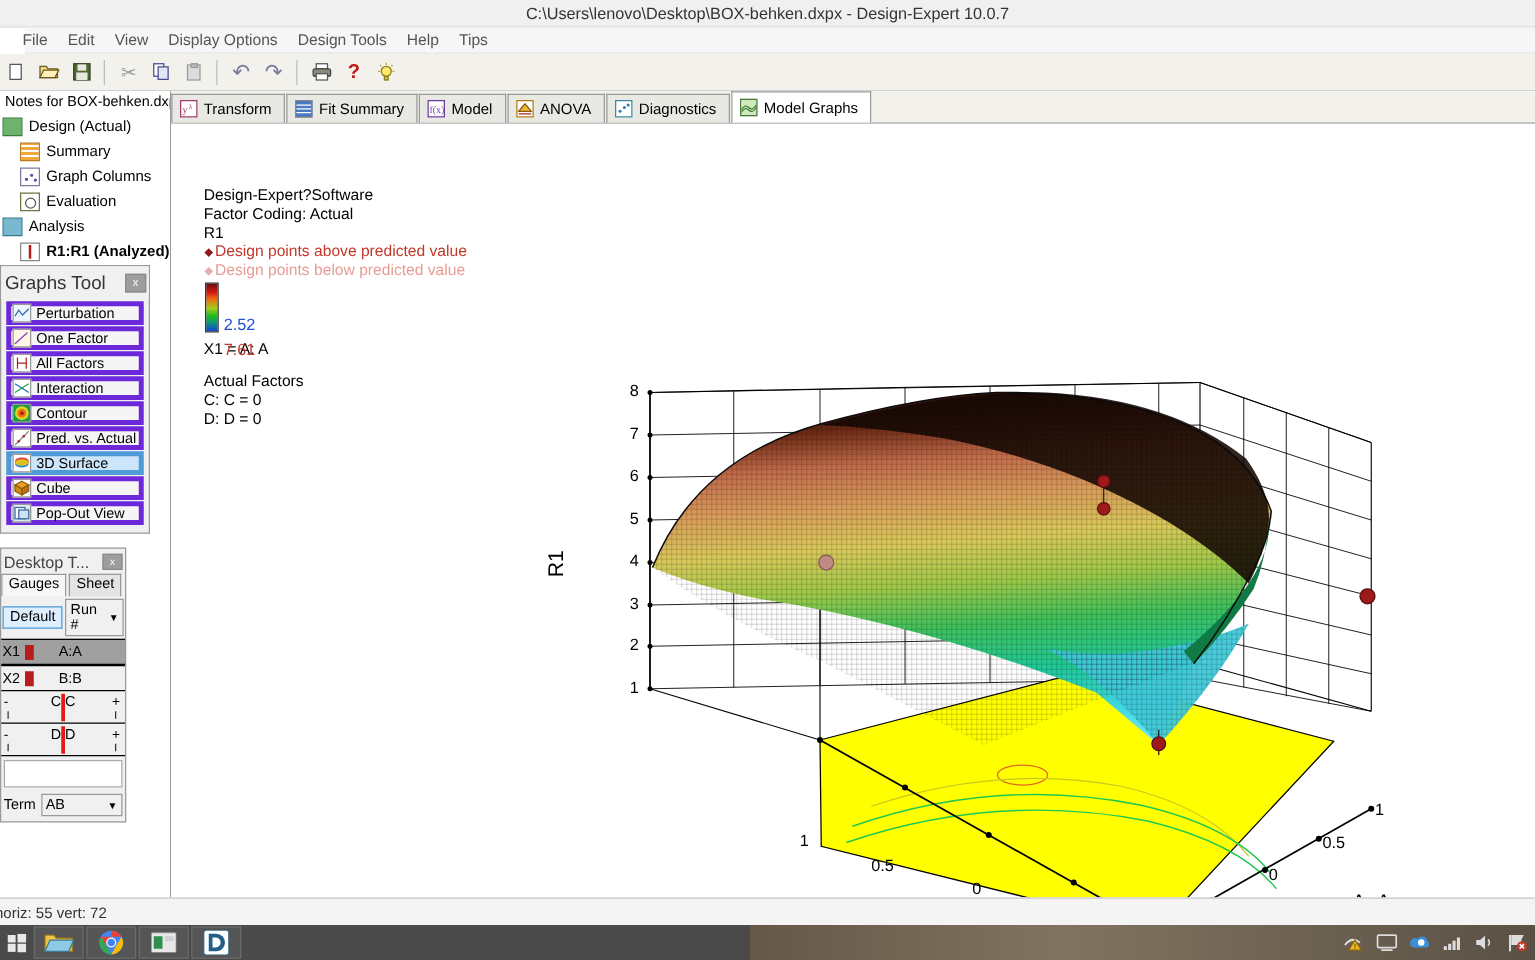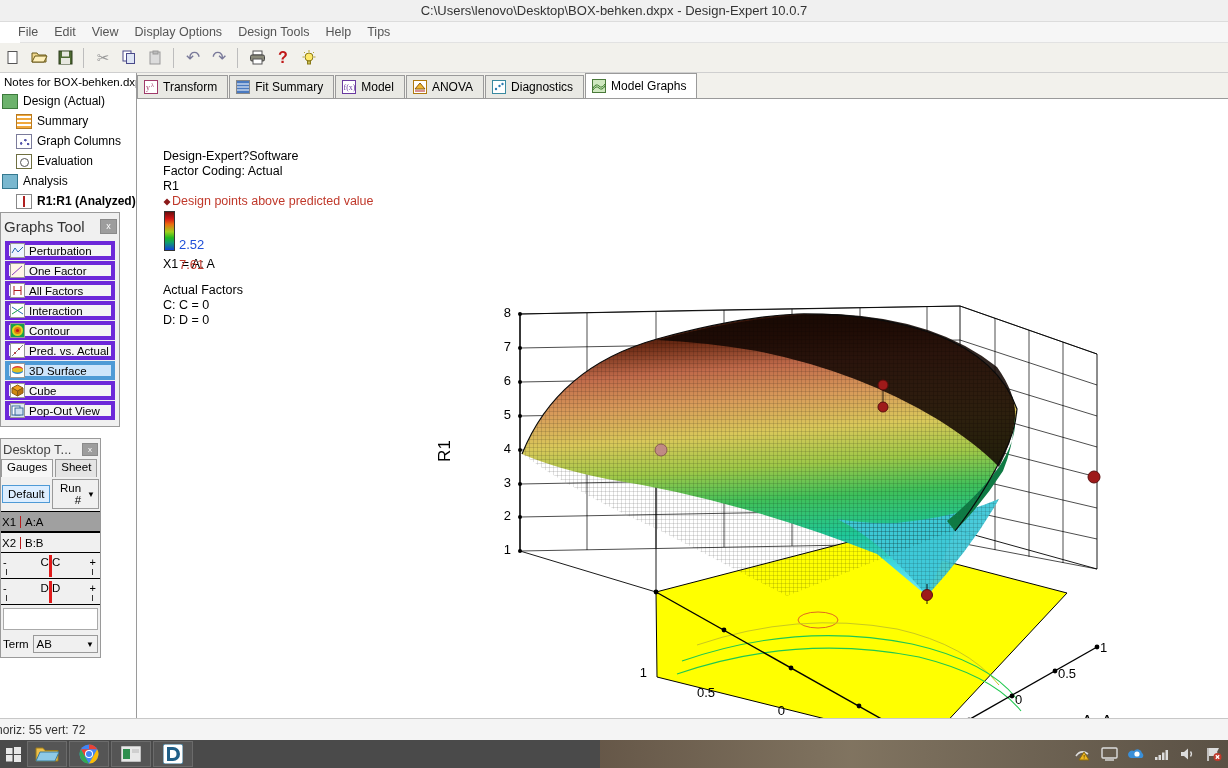--- a/index.html
+++ b/index.html
@@ -126,29 +126,29 @@
   .ft-title {
     height:20px; display:flex; align-items:center; justify-content:space-between;
     padding:0 2px 0 2px; font-size:13px; color:#444;
   }
   .ft-close { width:16px;height:13px;background:#9d9d9d;color:#fff;font-size:8px;
       display:flex;align-items:center;justify-content:center;border:1px solid #8a8a8a;cursor:pointer;}
   .ft-tabs { display:flex; height:18px; padding-left:0px; }
   .ft-tab { border:1px solid #9a9a9a; border-bottom:none; background:#e4e4e4;
       font-size:11.5px; padding:1px 5px; margin-right:2px; cursor:pointer;}
   .ft-tab.sel { background:#f7f7f7; }
-  .ft-row2 { display:flex; align-items:center; padding:2px 1px; gap:2px;text-align:right;}
+  .ft-row2 { display:flex; align-items:center; padding:2px 1px; gap:2px;}
   .ft-default { border:1px solid #4e9ad6; background:#ddeeff; font-size:11.5px; padding:2px 5px; cursor:pointer;}
   .ft-select { border:1px solid #9a9a9a; background:#f0f0f0; font-size:11.5px;
       padding:2px 3px; display:flex; align-items:center; gap:6px; cursor:pointer;}
   .ft-x { display:flex; align-items:center; height:21px; border-top:1px solid #000; border-bottom:1px solid #000;
       font-size:11.5px; }
   .ft-x.sel { background:#a0a0a0; color:#000; }
   .ft-x .xl { width:19px; padding-left:1px; }
-  .ft-x .xn { border-left:1px solid #b91c1c; padding-left:4px; flex:1; }
+  .ft-x .xn { border-left:7px solid #b91c1c; padding-left:20px; flex:1; }
   .ft-slider { position:relative; height:26px; border-bottom:1px solid #000;
       display:flex; align-items:center; }
   .ft-slider .minus { position:absolute; left:2px; top:3px; font-size:11px;}
   .ft-slider .plus  { position:absolute; right:4px; top:3px; font-size:11px;}
   .ft-slider .tickL { position:absolute; left:5px; bottom:3px; width:1px; height:6px; background:#333;}
   .ft-slider .tickR { position:absolute; right:7px; bottom:3px; width:1px; height:6px; background:#333;}
   .ft-slider .lab { position:absolute; left:0; right:0; text-align:center; font-size:11.5px; top:3px;}
   .ft-slider .handle { position:absolute; left:48px; top:2px; width:3px; height:22px; background:#e01b1b;}
   .ft-blank { height:22px; border:1px solid #aaa; background:#fff; margin:3px 2px; }
   .ft-term { display:flex; align-items:center; gap:4px; padding:2px 2px 4px 2px; font-size:11.5px;}
@@ -571,20 +571,27 @@
     <div id="legend">
       <div class="row">Design-Expert?Software</div>
       <div class="row">Factor Coding: Actual</div>
       <div class="row">R1</div>
       <div class="row dp-above">
         <span class="dia-wrap">
           <svg width="8" height="8" viewBox="0 0 8 8" style="vertical-align:-1px">
               <polygon points="4,0.5 7.5,4 4,7.5 0.5,4" fill="#8b1a1a"></polygon>
             </svg>
         </span><span>Design points above predicted value</span>
+      </div>
+      <div class="row dp-below">
+        <span class="dia-wrap">
+          <svg width="8" height="8" viewBox="0 0 8 8" style="vertical-align:-1px">
+              <polygon points="4,0.5 7.5,4 4,7.5 0.5,4" fill="#e0b0aa"></polygon>
+            </svg>
+        </span><span>Design points below predicted value</span>
       </div>
 
       <div style="position:relative;height:46px;margin-top:2px">
         <div id="colorbar"></div>
         <div id="cbhigh">7.61</div>
         <div id="cblow">2.52</div>
       </div>
 
       <div class="row">X1 = A: A</div>
       <div class="row" style="height:11px"></div>

